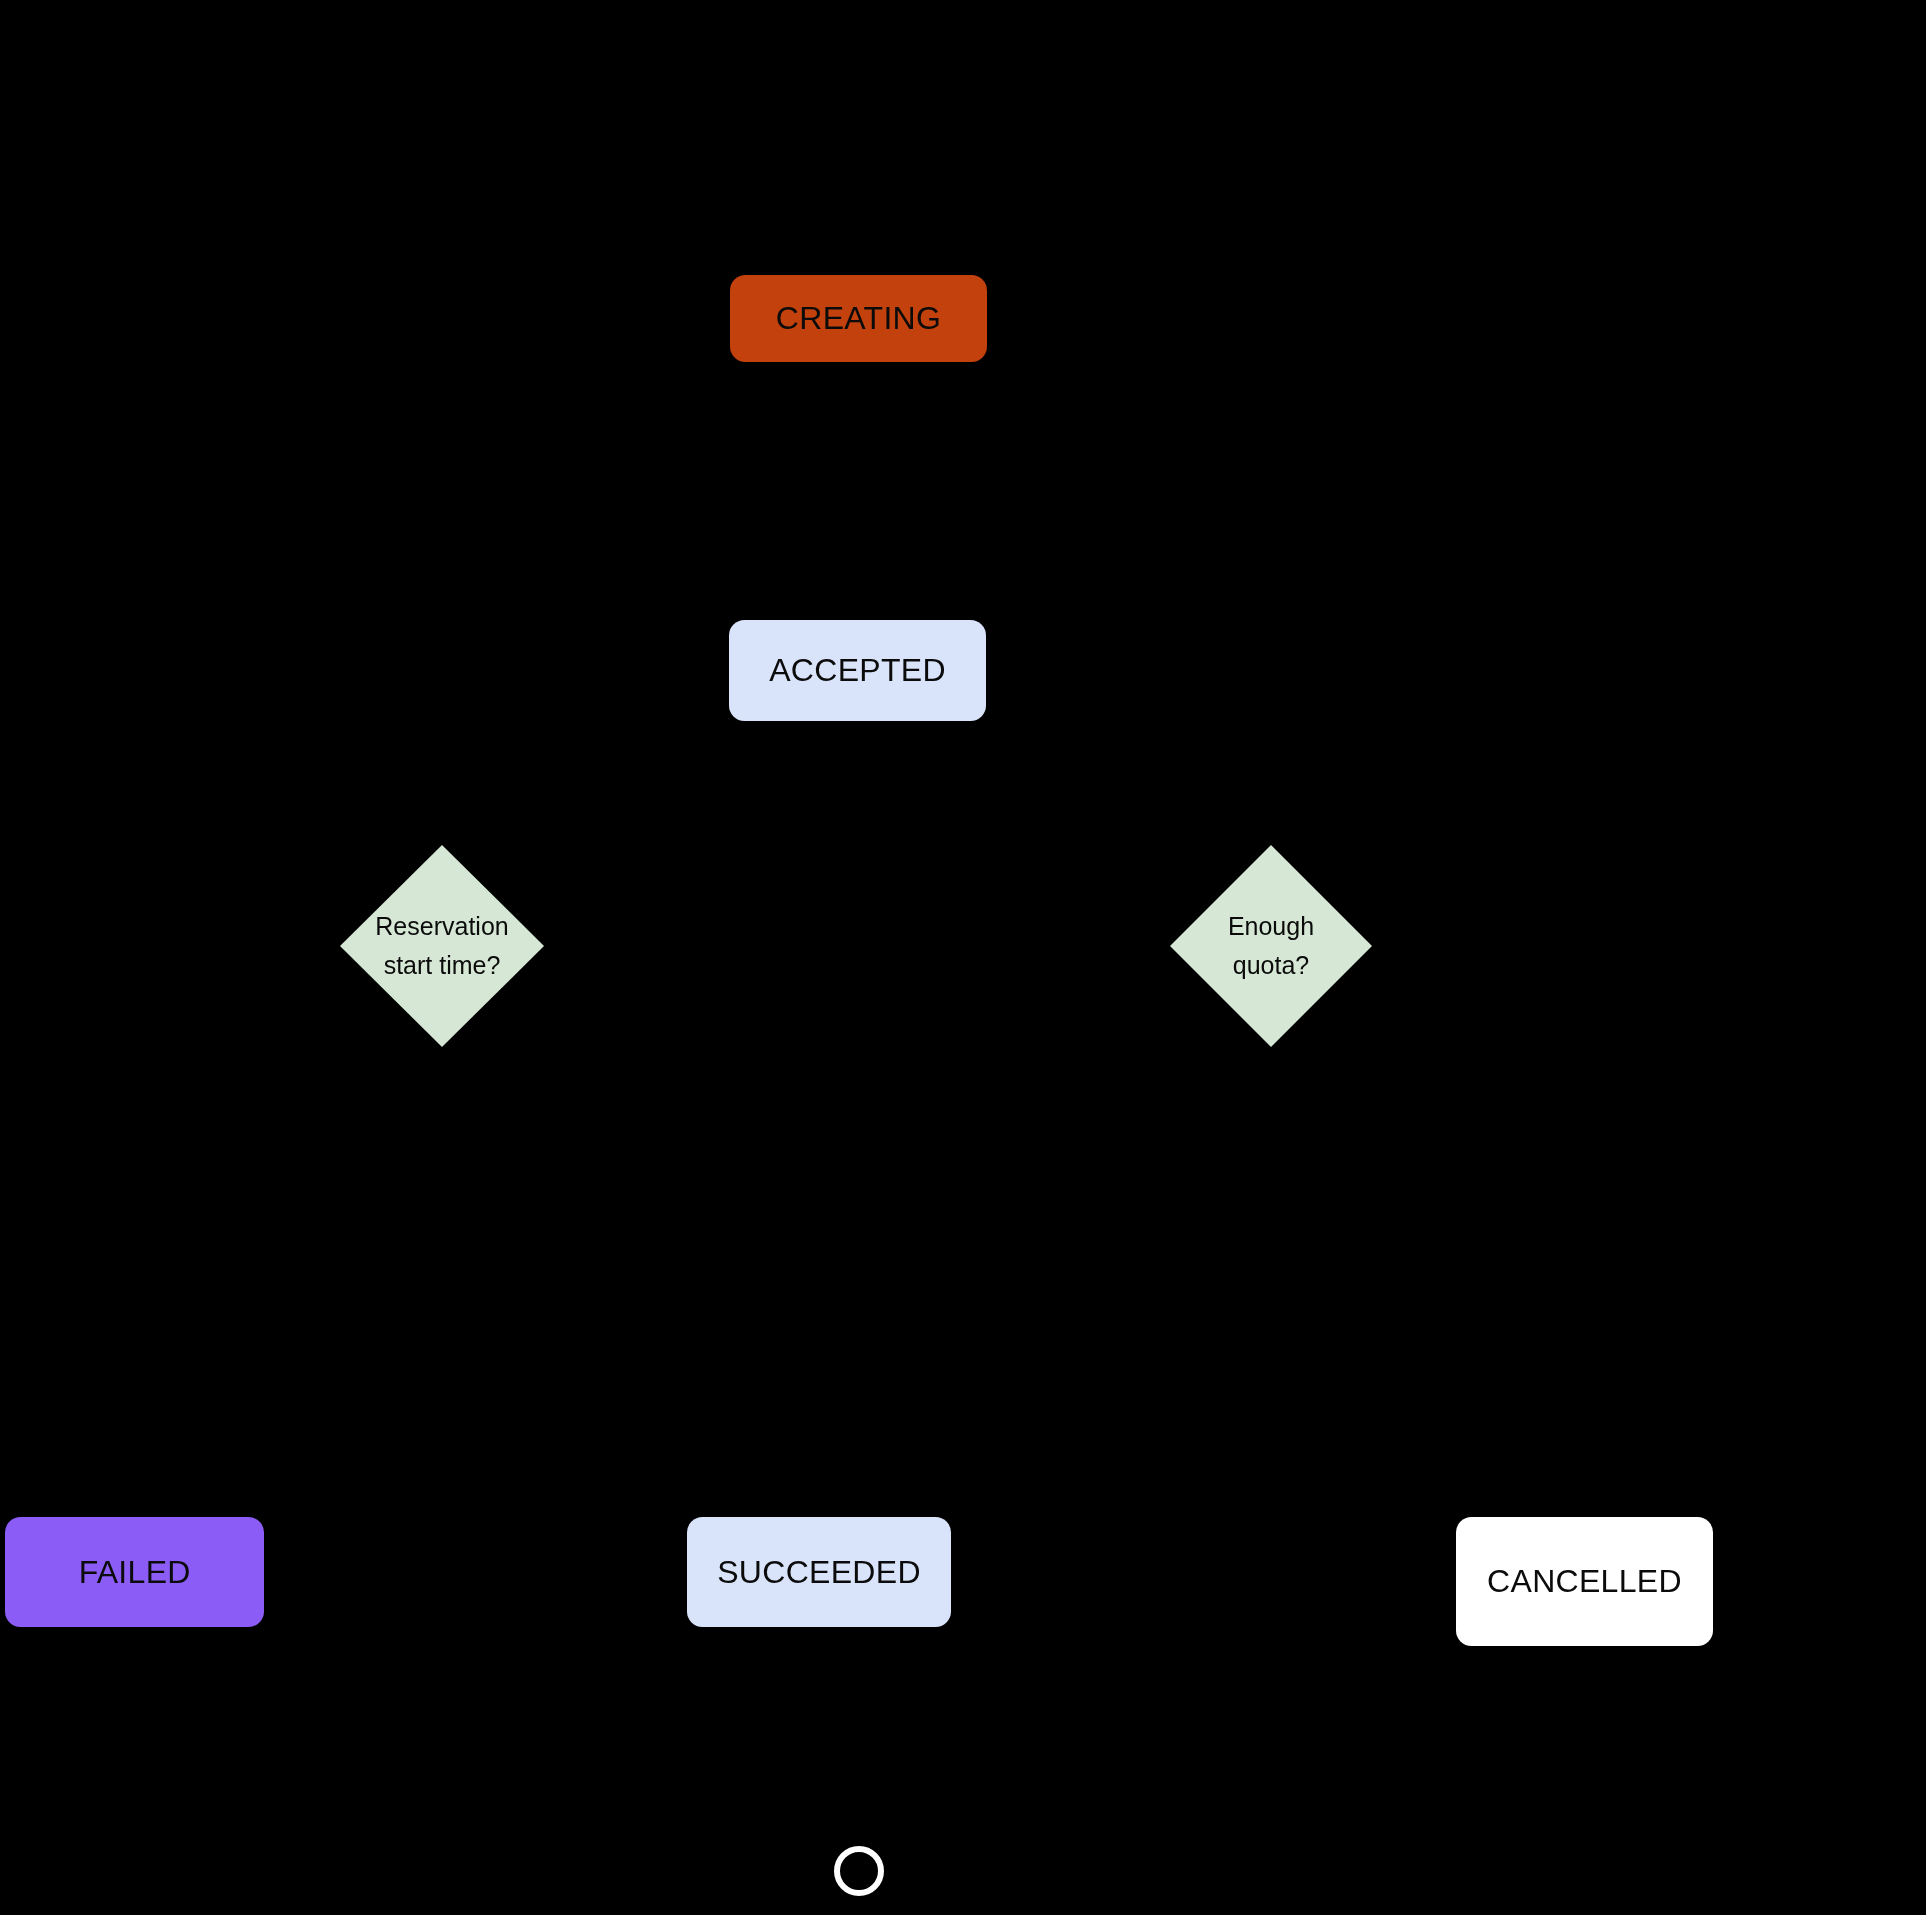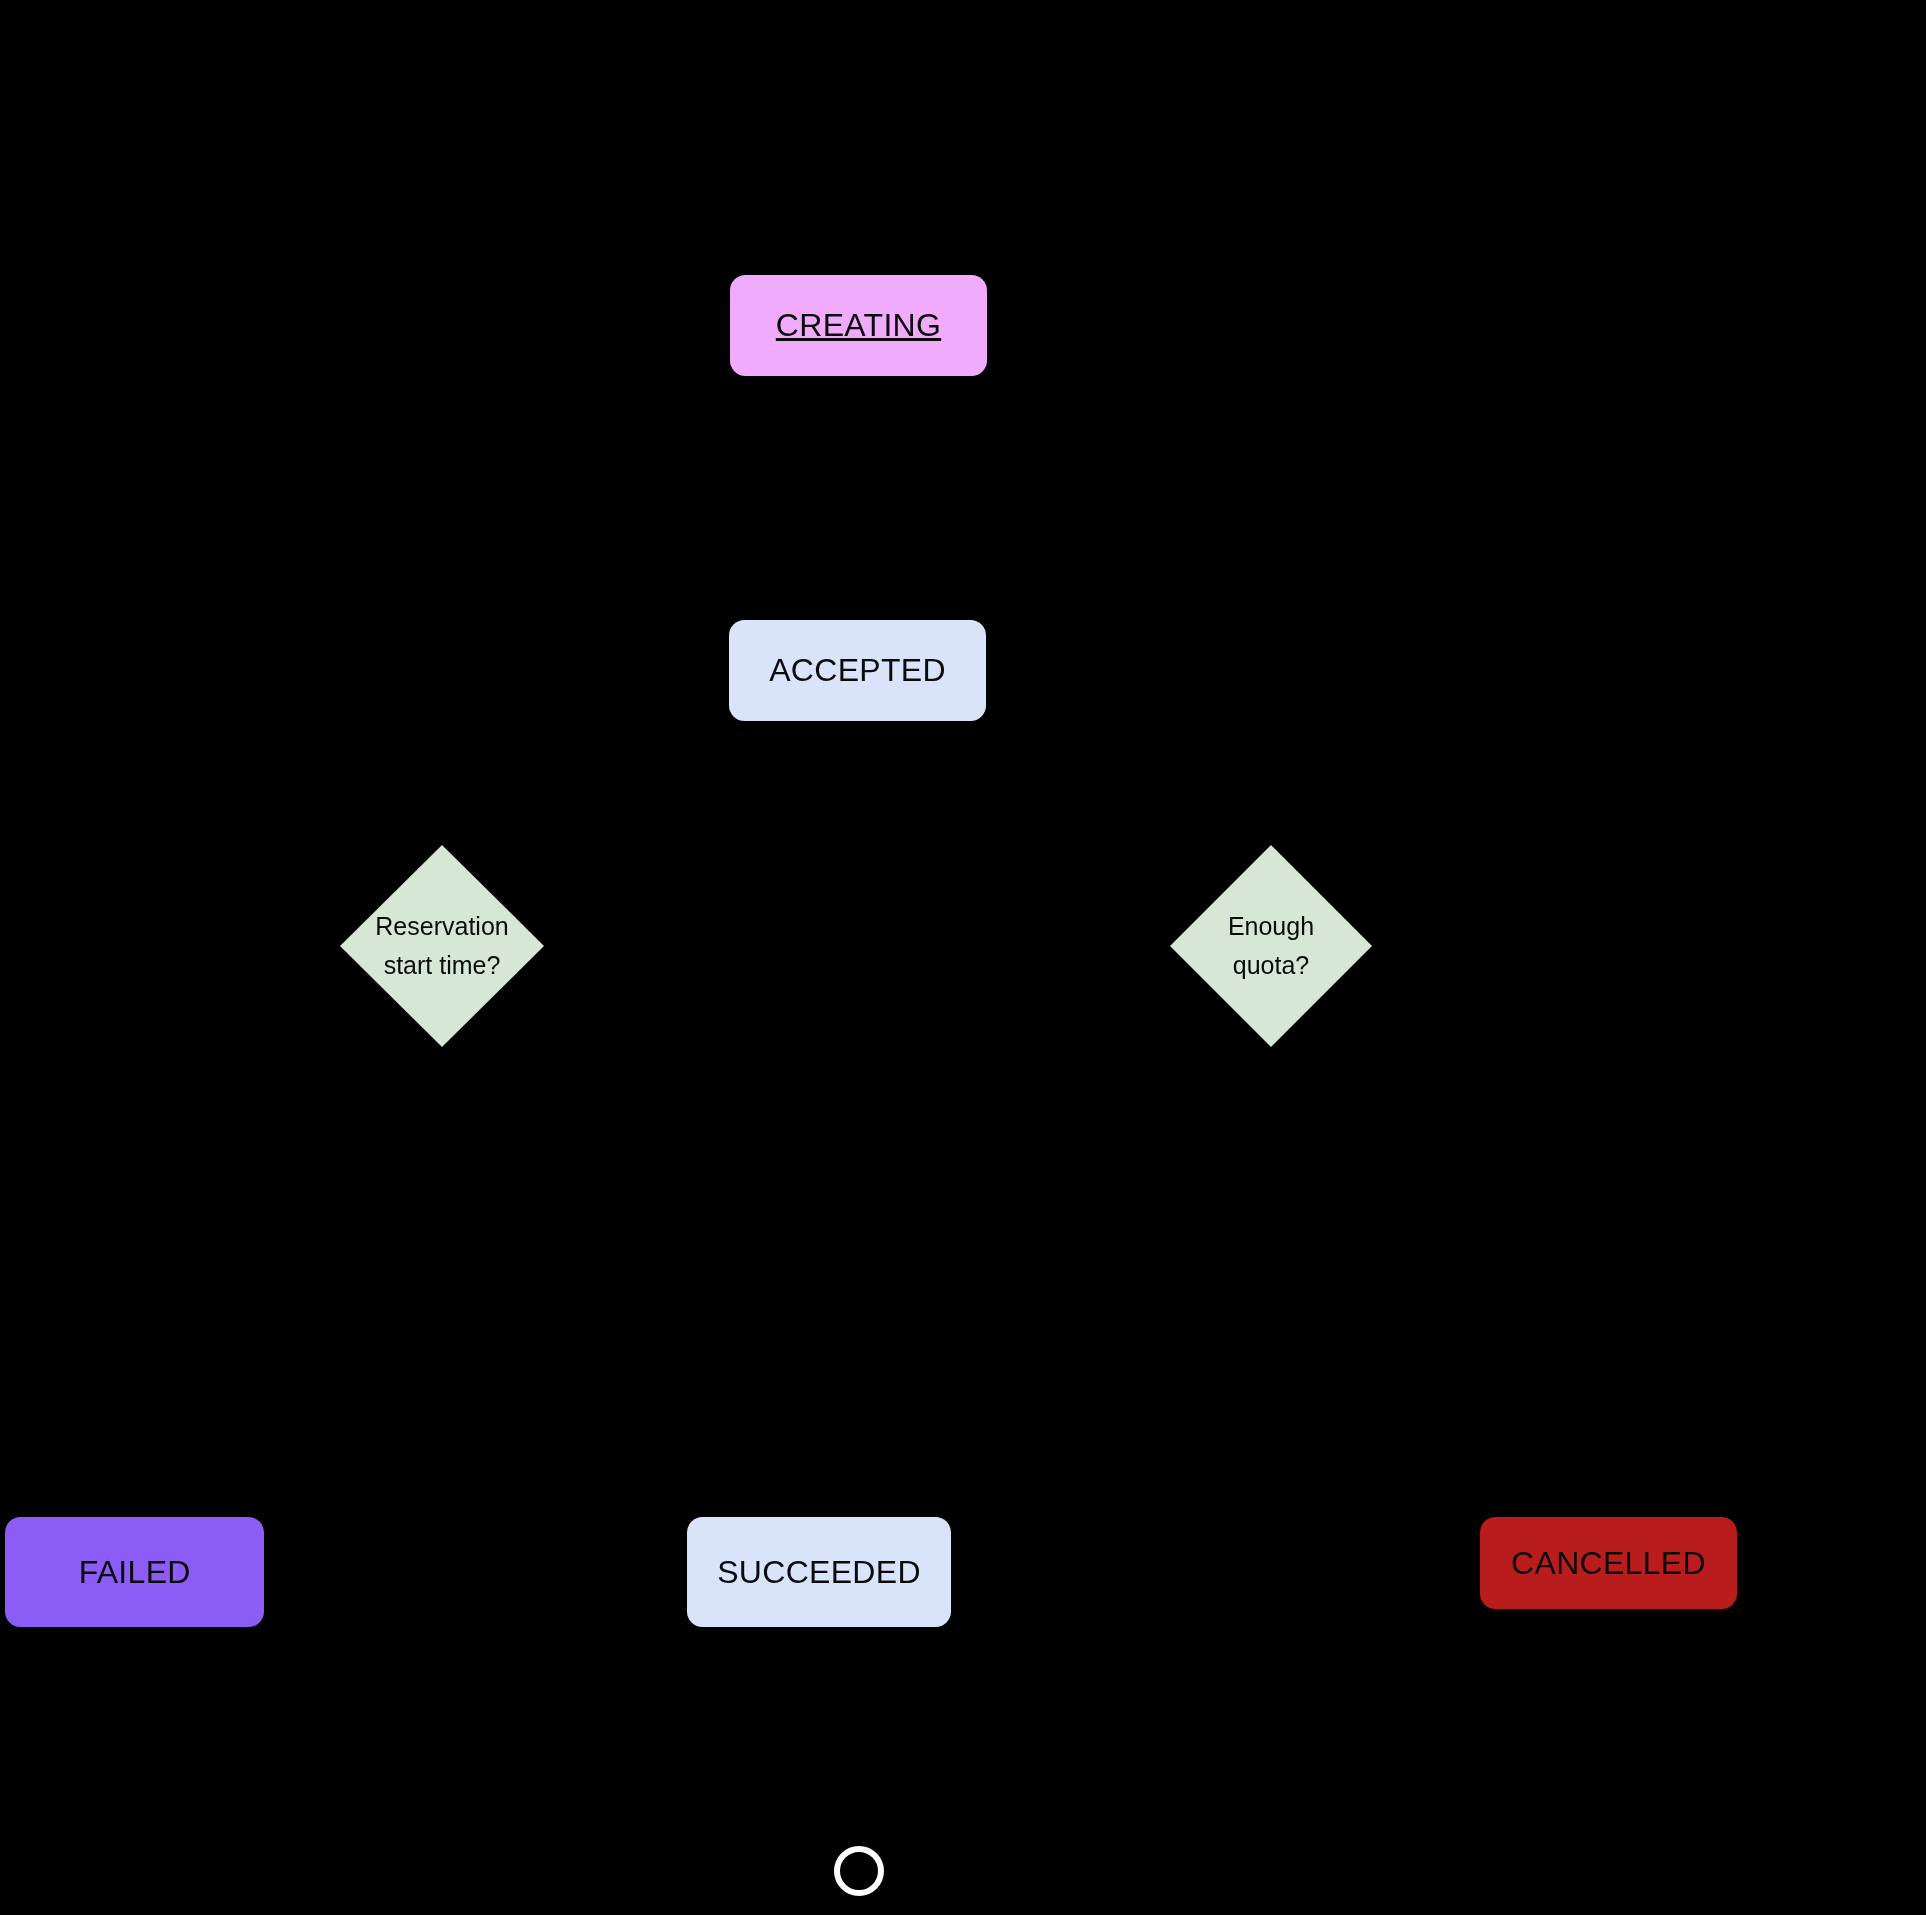--- a/index.html
+++ b/index.html
@@ -102,37 +102,37 @@
   <div class="edge" style="left:857px; top:1042px; width:2.1px; height:475px;"></div>
   <div class="edge-arrow" style="left:850px; top:1506px; border-left:8.3px solid transparent; border-right:8.3px solid transparent; border-top:11.4px solid #000;"></div>
 
   <div class="edge" style="left:1270px; top:1417px; width:2.1px; height:31px;"></div>
   <div class="edge" style="left:1270px; top:1447px; width:315px; height:2.1px;"></div>
   <div class="edge" style="left:1583px; top:1447px; width:2.1px; height:70px;"></div>
   <div class="edge-arrow" style="left:1576px; top:1506px; border-left:8.3px solid transparent; border-right:8.3px solid transparent; border-top:11.4px solid #000;"></div>
 
   <div class="edge" style="left:857px; top:1627px; width:2.1px; height:219px;"></div>
 
-  <div class="node state-box" style="left:730px; top:275px; width:257px; height:101px; background:#f0abfc;text-decoration:underline;">
+  <div class="node state-box" style="left:730px; top:275px; width:257px; height:87px; background:#c2410c;">
     <span>CREATING</span>
   </div>
 
   <div class="node state-box" style="left:729px; top:587px; width:257px; height:101px; background:#d9e4fb;margin-top:33px;">
     <span>ACCEPTED</span>
   </div>
 
   <div class="node state-box" style="left:5.2px; top:1517px; width:259px; height:110px; background:#8b5cf6;">
     <span>FAILED</span>
   </div>
 
   <div class="node state-box" style="left:687px; top:1517px; width:264px; height:110px; background:#d9e4fb;">
     <span>SUCCEEDED</span>
   </div>
 
-  <div class="node state-box" style="left:1456px; top:1517px; width:257px; height:92px; background:#b91c1c;margin-left:24px;">
+  <div class="node state-box" style="left:1456px; top:1517px; width:257px; height:129px; background:#ffffff;">
     <span>CANCELLED</span>
   </div>
 
   <div class="node decision" style="left:340px; top:845px; width:204px; height:202px;">
     <svg class="diamond-shape" viewBox="0 0 100 100" preserveAspectRatio="none">
       <polygon points="50,0 100,50 50,100 0,50" fill="#d6e8d5"></polygon>
     </svg>
     <span class="label">Reservation
 start time?</span>
   </div>

